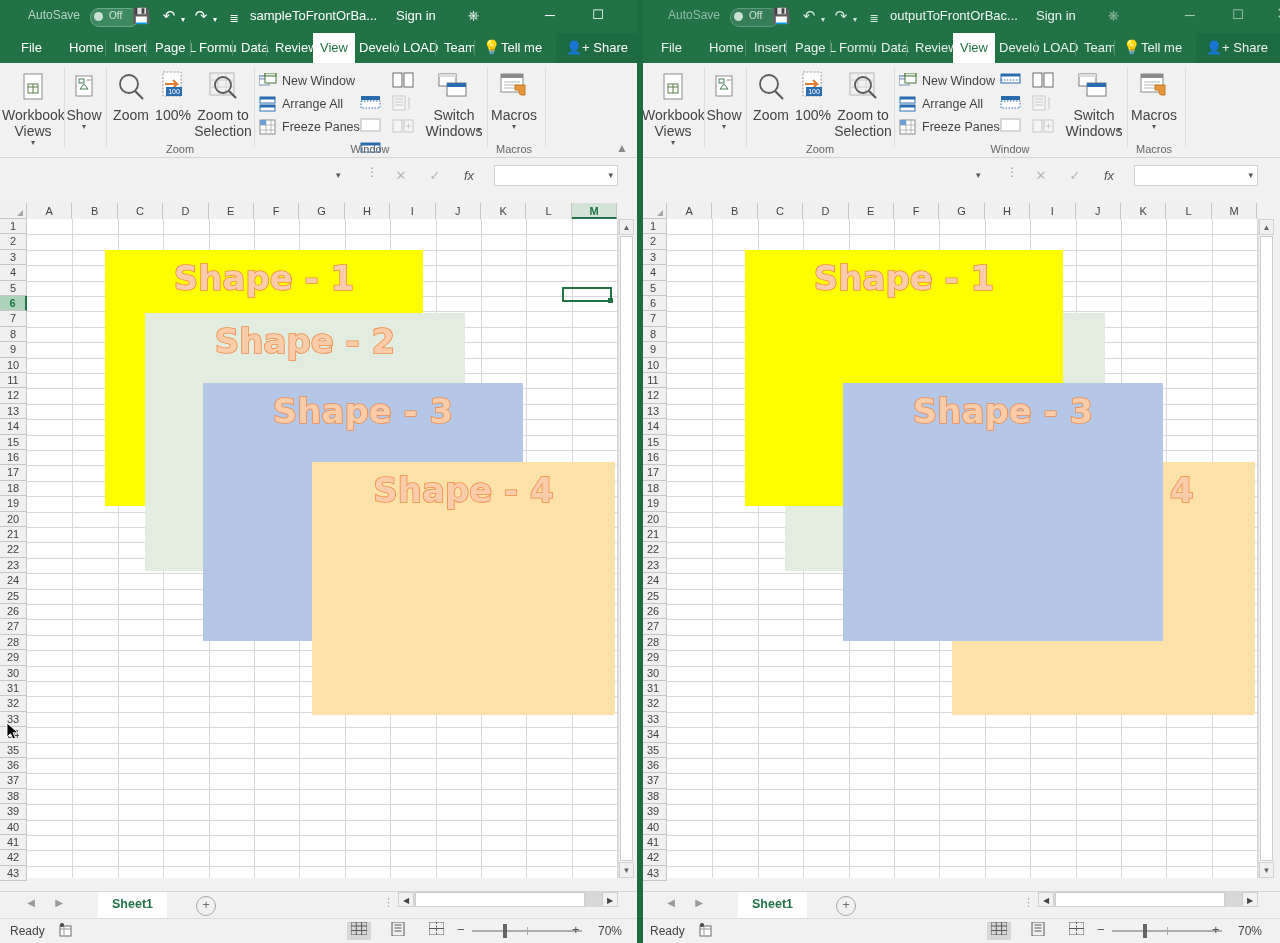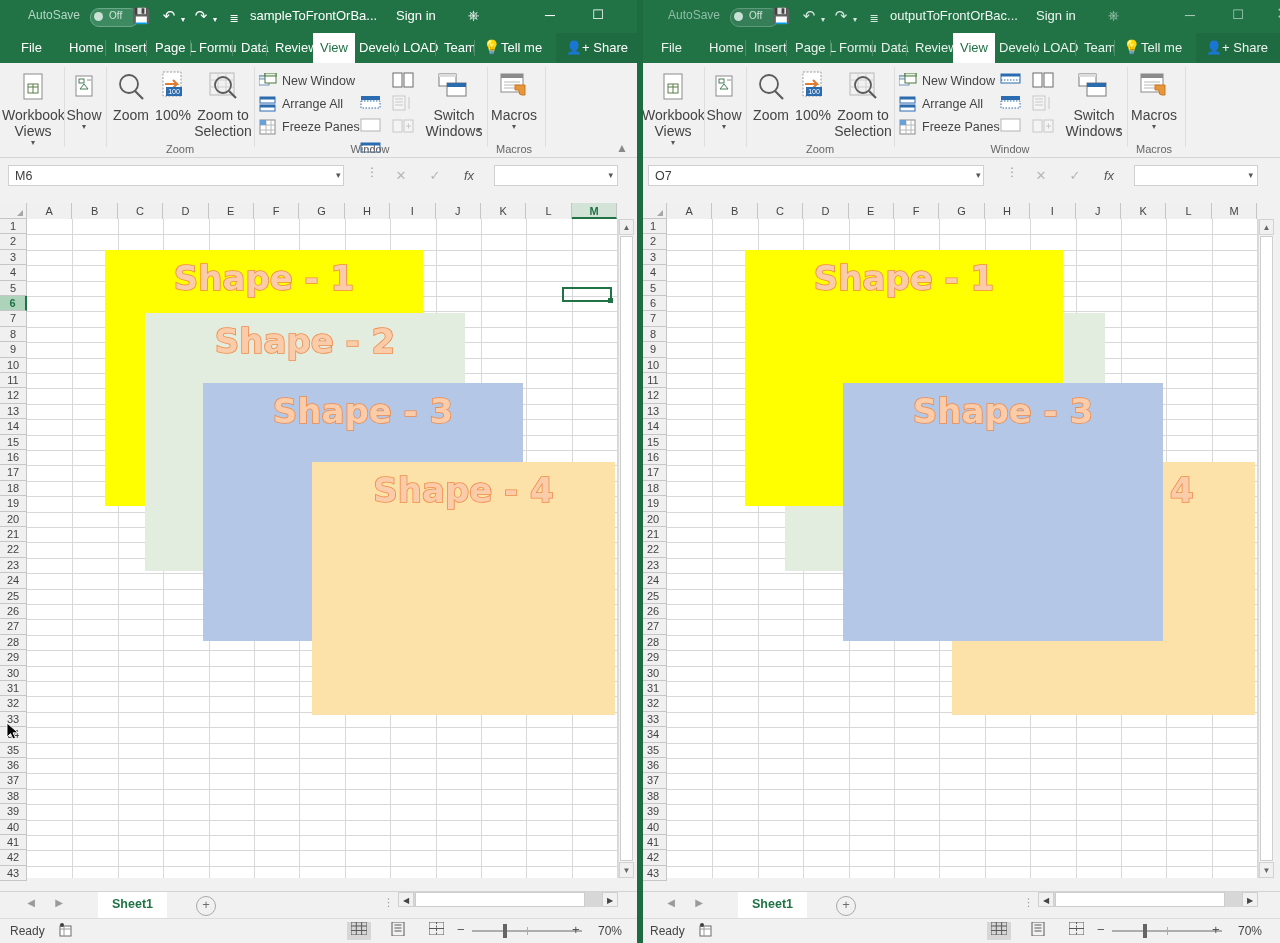--- a/index.html
+++ b/index.html
@@ -366,21 +366,20 @@
         </div>
         <div class="tx">Macros</div>
         <div style="font-size:8px;color:#555;margin-top:-1px">▾</div>
       </div>
       <div class="rglabel" style="left:489px;width:50px">Macros</div>
       <div class="rgdiv" style="left:545px"></div>
       <div style="position:absolute;right:12px;bottom:2px;font-size:12px;color:#8a8a8a">▲</div>
     </div>
 
     <div class="fbar">
-      <div class="namebox">M6</div>
       <div class="nbcaret">▾</div>
       <div class="fbdots">⋮</div>
       <div class="fbbtns">
         <div class="fbbtn" style="left:0">✕</div>
         <div class="fbbtn" style="left:34px">✓</div>
         <div class="fbbtn" style="left:68px;color:#555;font-style:italic">fx</div>
       </div>
       <div class="fbinput"></div>
       <div class="fbcaret">▾</div>
     </div>
@@ -813,21 +812,20 @@
             </svg>
         </div>
         <div class="tx">Macros</div>
         <div style="font-size:8px;color:#555;margin-top:-1px">▾</div>
       </div>
       <div class="rglabel" style="left:489px;width:50px">Macros</div>
       <div class="rgdiv" style="left:545px"></div>
     </div>
 
     <div class="fbar">
-      <div class="namebox">O7</div>
       <div class="nbcaret">▾</div>
       <div class="fbdots">⋮</div>
       <div class="fbbtns">
         <div class="fbbtn" style="left:0">✕</div>
         <div class="fbbtn" style="left:34px">✓</div>
         <div class="fbbtn" style="left:68px;color:#555;font-style:italic">fx</div>
       </div>
       <div class="fbinput"></div>
       <div class="fbcaret">▾</div>
     </div>

